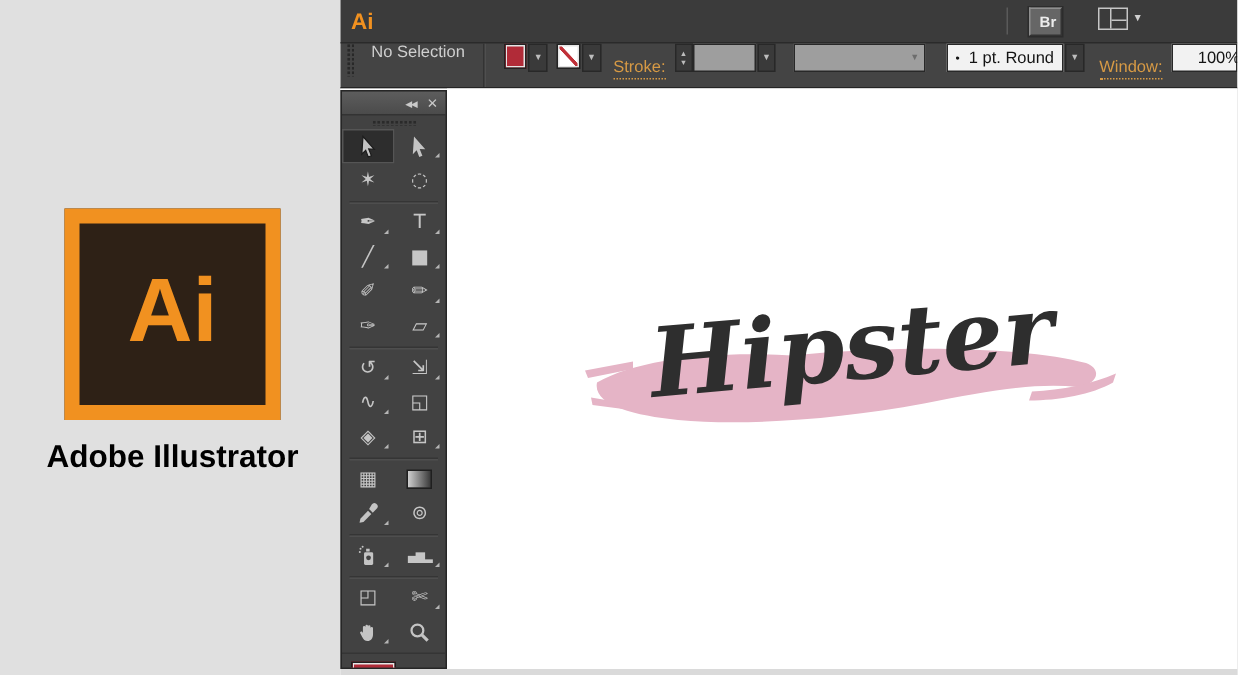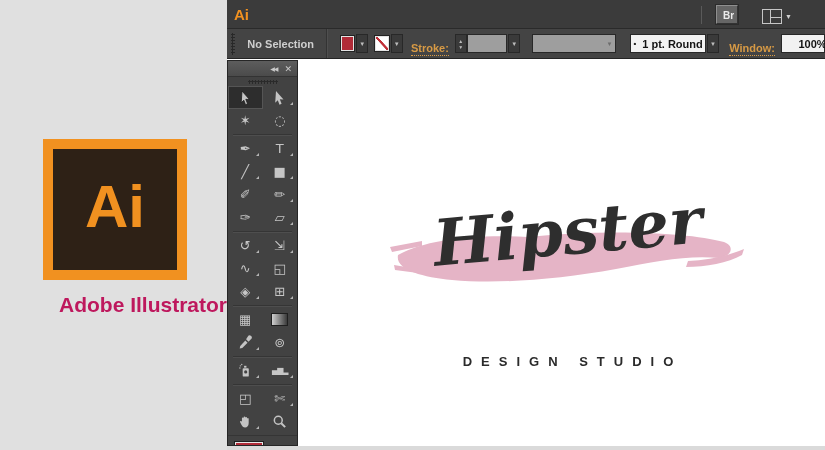--- a/index.html
+++ b/index.html
@@ -5,51 +5,51 @@
   html,body{margin:0;padding:0;background:#e0e0e0;}
   .stage{position:relative;width:825px;height:450px;background:#e0e0e0;overflow:hidden;
          font-family:"Liberation Sans",sans-serif;}
 
   
   .left-panel{position:absolute;left:0;top:0;width:227px;height:100%;background:#e0e0e0;}
   .ai-logo{position:absolute;left:43px;top:139px;width:144px;height:141px;
            box-sizing:border-box;border:10px solid #F19120;background:#2E2116;
            display:flex;align-items:center;justify-content:center;}
   .ai-logo-text{font-size:60px;font-weight:600;line-height:1;margin-top:-6px;}
-  .app-caption{position:absolute;left:3px;top:293px;width:224px;text-align:right;
-               font-size:21px;font-weight:600;color:#be185d;}
+  .app-caption{position:absolute;left:3px;top:293px;width:224px;text-align:center;
+               font-size:21px;font-weight:600;color:#000000;}
 
   
   .app{position:absolute;left:227px;top:0;width:598px;height:450px;background:#fff;}
 
   
   .menu-bar{height:28px;background:#3B3B3B;display:flex;align-items:center;
             color:#DEDEDE;font-size:12px;}
   .menu-logo{font-weight:700;font-size:15px;padding:0 0 0 7px;}
   .menu-items{display:flex;gap:15px;margin-left:16px;}
   .menu-item{cursor:default;}
-  .menu-right{margin-left:auto;display:flex;align-items:flex-end;padding-right:33px;}
+  .menu-right{margin-left:auto;display:flex;align-items:flex-start;padding-right:63px;}
   .menu-sep{width:1px;height:18px;background:#5a5a5a;margin-right:14px;}
   .br-btn{width:22px;height:19px;background:#666;border:1px solid #8f8f8f;
           border-right-color:#333;border-bottom-color:#333;color:#ececec;
           font-size:10px;font-weight:700;text-align:center;line-height:17px;
           box-shadow:0 0 0 1px #2c2c2c;margin-right:24px;}
   .workspace{display:flex;align-items:center;gap:3px;}
   .ws-icon{width:20px;height:15px;box-sizing:border-box;border:1px solid #c6c6c6;
            display:flex;}
   .ws-left{width:7px;border-right:1px solid #c6c6c6;}
   .ws-right{flex:1;display:flex;flex-direction:column;}
   .ws-rt{height:7px;border-bottom:1px solid #c6c6c6;}
   .ws-caret{font-size:7px;color:#cfcfcf;}
 
   
   .control-bar{position:relative;height:31px;box-sizing:border-box;background:#444;
                border-top:1px solid #2A2A2A;border-bottom:1px solid #242424;
-               display:flex;align-items:center;overflow:hidden;color:#cfcfcf;
-               font-size:11px;white-space:nowrap;font-weight:bold;}
+               display:flex;align-items:flex-start;overflow:hidden;color:#cfcfcf;
+               font-size:11px;white-space:nowrap;}
   .cb-grip{width:5px;height:22px;margin-left:4px;
            background-image:radial-gradient(#282828 1px,transparent 1.2px);
            background-size:3px 3px;}
   .cb-status{margin-left:12px;}
   .cb-sep{width:1px;height:30px;background:#333;border-right:1px solid #4f4f4f;margin:0 12px;}
   .swatch{width:17px;height:17px;box-sizing:border-box;border:1px solid #232323;
           box-shadow:inset 0 0 0 1px #e4e4e4;}
   .swatch.stroke-none{background:linear-gradient(to top right,#fff 44%,#c03038 46%,#c03038 55%,#fff 57%);}
   .dd{width:14px;height:19px;margin-left:1px;background:#3a3a3a;border:1px solid #282828;
       box-sizing:border-box;display:flex;align-items:center;justify-content:center;
@@ -185,21 +185,20 @@
       <div class="canvas">
         <div class="hipster-logo">
           <svg class="brush-svg" viewBox="0 0 360 80" preserveAspectRatio="none">
             <path d="M10,36 C38,20 90,15 140,18 C215,10 300,13 336,23
                      C347,27 344,37 331,39 C300,36 268,42 228,50
                      C168,61 108,65 64,61 C34,58 7,51 10,36 Z" style="fill: rgb(229, 180, 198);"></path>
             <path d="M300,42 C320,41 340,37 356,30 L354,36 C340,44 318,48 298,48 Z" style="fill: rgb(229, 180, 198);"></path>
             <path d="M2,28 L34,22 L34,27 L4,33 Z M6,46 L30,50 L30,54 L7,51 Z" style="fill: rgb(229, 180, 198);"></path>
           </svg>
           <div class="hipster-title">Hipster</div>
-          <div class="hipster-sub">DESIGN STUDIO</div>
         </div>
       </div>
 
       <div class="toolbar">
         <div class="toolbar-header">
           <span class="tb-collapse">◀◀</span>
           <span class="tb-close">✕</span>
         </div>
         <div class="grip-row">
           <div class="grip-dots"></div>

